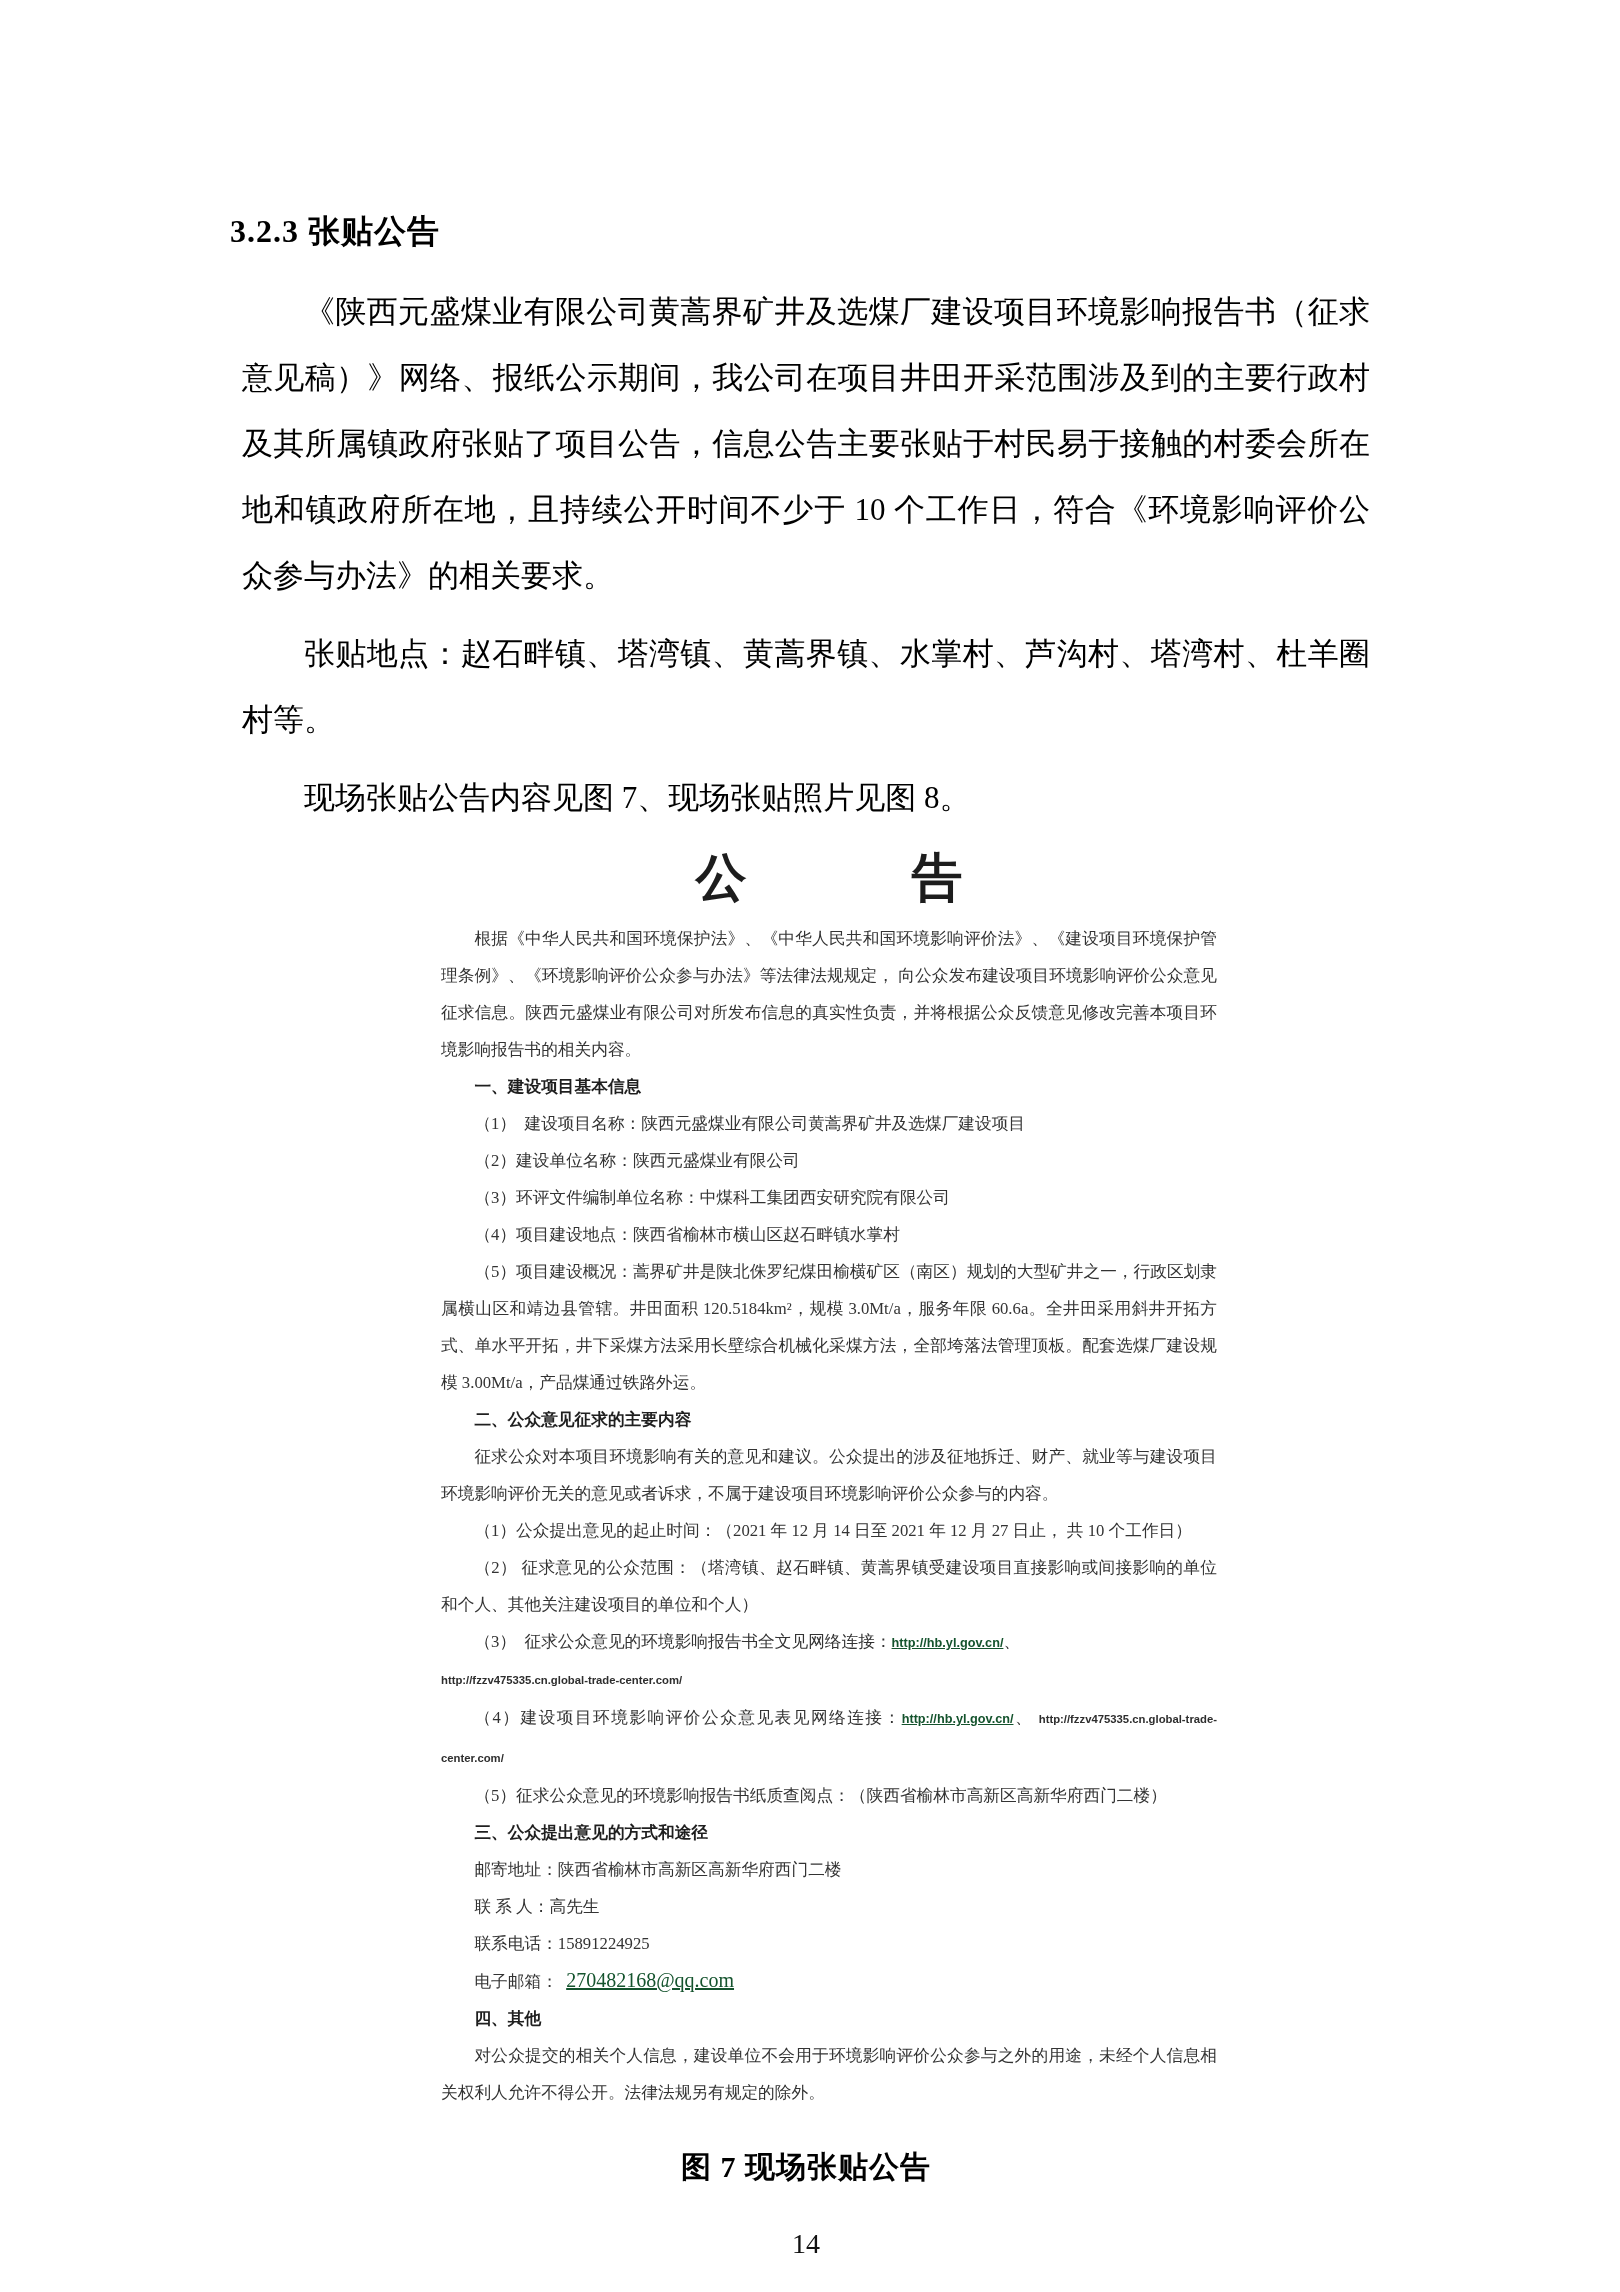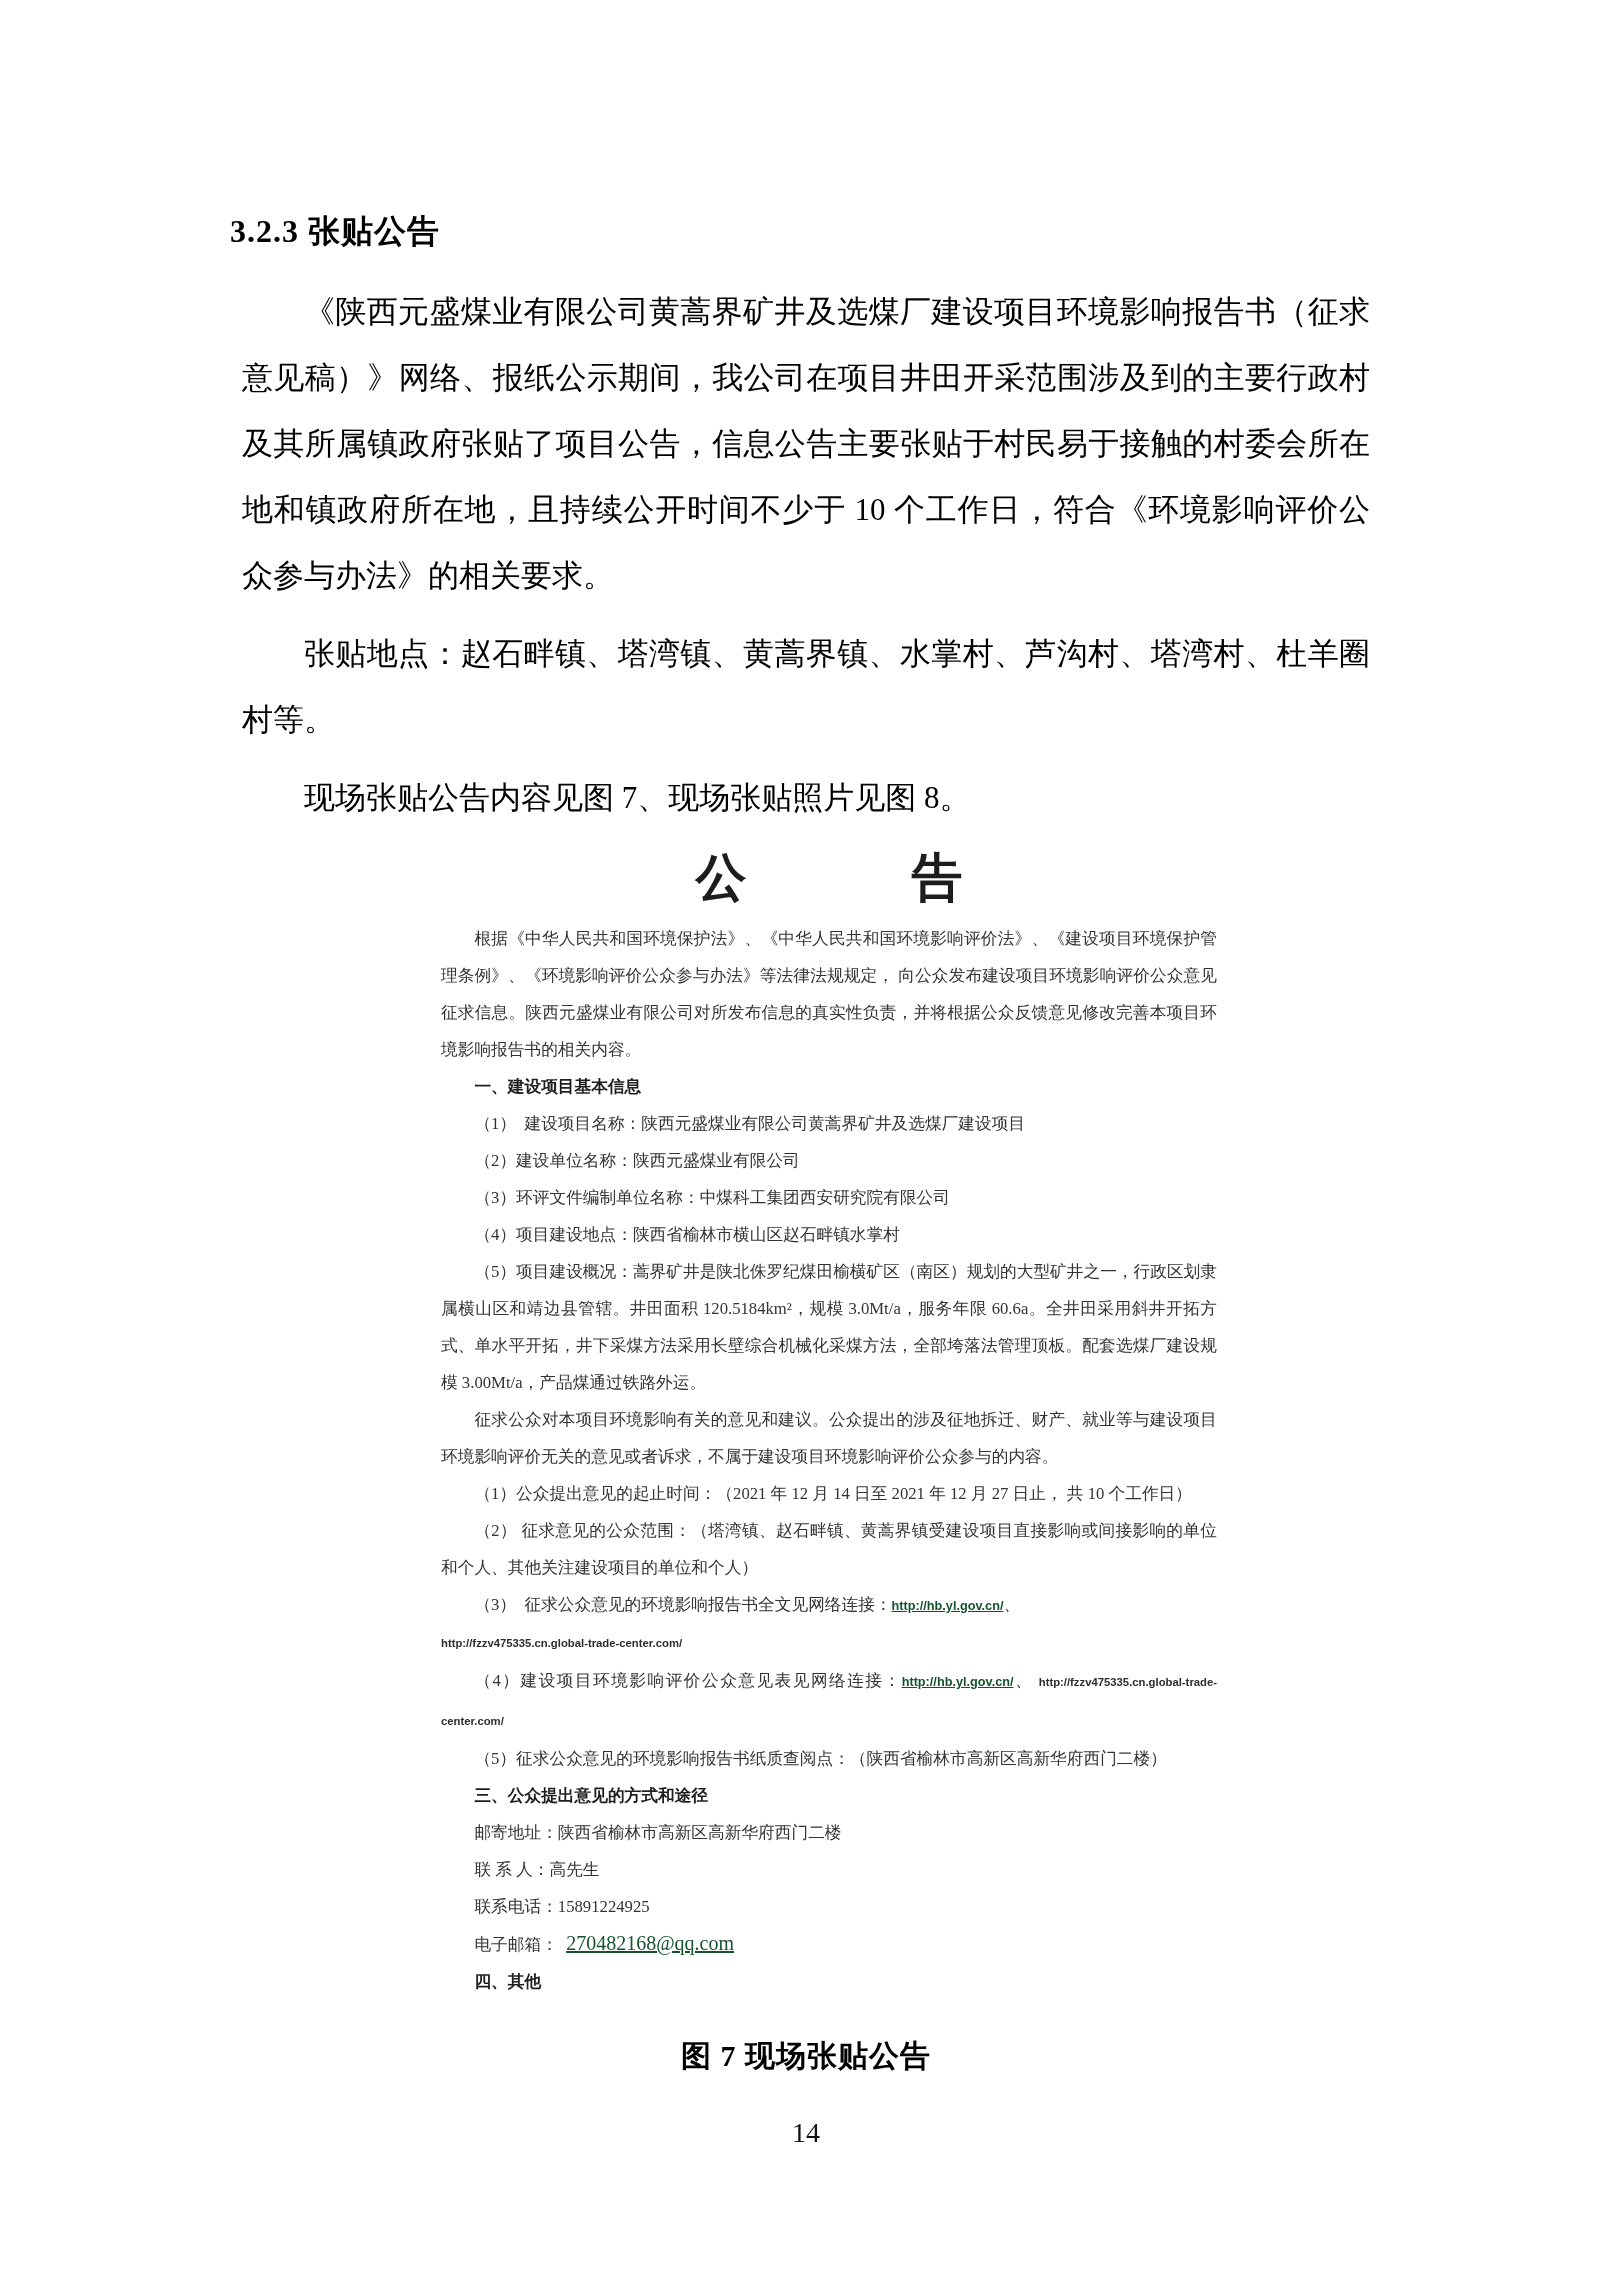--- a/index.html
+++ b/index.html
@@ -77,35 +77,37 @@
 
     <p class="n-para">根据《中华人民共和国环境保护法》、《中华人民共和国环境影响评价法》、《建设项目环境保护管理条例》、《环境影响评价公众参与办法》等法律法规规定， 向公众发布建设项目环境影响评价公众意见征求信息。陕西元盛煤业有限公司对所发布信息的真实性负责，并将根据公众反馈意见修改完善本项目环境影响报告书的相关内容。</p>
 
     <h3 class="n-head">一、建设项目基本信息</h3>
     <p class="n-item">（1）  建设项目名称：陕西元盛煤业有限公司黄蒿界矿井及选煤厂建设项目</p>
     <p class="n-item">（2）建设单位名称：陕西元盛煤业有限公司</p>
     <p class="n-item">（3）环评文件编制单位名称：中煤科工集团西安研究院有限公司</p>
     <p class="n-item">（4）项目建设地点：陕西省榆林市横山区赵石畔镇水掌村</p>
     <p class="n-item">（5）项目建设概况：蒿界矿井是陕北侏罗纪煤田榆横矿区（南区）规划的大型矿井之一，行政区划隶属横山区和靖边县管辖。井田面积 120.5184km²，规模 3.0Mt/a，服务年限 60.6a。全井田采用斜井开拓方式、单水平开拓，井下采煤方法采用长壁综合机械化采煤方法，全部垮落法管理顶板。配套选煤厂建设规模 3.00Mt/a，产品煤通过铁路外运。</p>
 
+    <h3 class="n-head">二、公众意见征求的主要内容</h3>
     <p class="n-item">征求公众对本项目环境影响有关的意见和建议。公众提出的涉及征地拆迁、财产、就业等与建设项目环境影响评价无关的意见或者诉求，不属于建设项目环境影响评价公众参与的内容。</p>
     <p class="n-item">（1）公众提出意见的起止时间：（2021 年 12 月 14 日至 2021 年 12 月 27 日止， 共 10 个工作日）</p>
     <p class="n-item">（2） 征求意见的公众范围：（塔湾镇、赵石畔镇、黄蒿界镇受建设项目直接影响或间接影响的单位和个人、其他关注建设项目的单位和个人）</p>
     <p class="n-item"><span>（3）  征求公众意见的环境影响报告书全文见网络连接：</span><a href="#" class="n-link">http://hb.yl.gov.cn/</a><span>、</span></p>
     <p class="n-url">http://fzzv475335.cn.global-trade-center.com/</p>
     <p class="n-item"><span>（4）建设项目环境影响评价公众意见表见网络连接：</span><a href="#" class="n-link">http://hb.yl.gov.cn/</a><span>、 </span><span class="n-url-inline">http://fzzv475335.cn.global-trade-center.com/</span></p>
     <p class="n-item">（5）征求公众意见的环境影响报告书纸质查阅点：（陕西省榆林市高新区高新华府西门二楼）</p>
 
     <h3 class="n-head">三、公众提出意见的方式和途径</h3>
     <p class="n-item">邮寄地址：陕西省榆林市高新区高新华府西门二楼</p>
     <p class="n-item">联 系 人：高先生</p>
     <p class="n-item">联系电话：15891224925</p>
     <p class="n-item"><span>电子邮箱：  </span><a href="#" class="n-link n-email">270482168@qq.com</a></p>
 
     <h3 class="n-head">四、其他</h3>
+    <p class="n-item">对公众提交的相关个人信息，建设单位不会用于环境影响评价公众参与之外的用途，未经个人信息相关权利人允许不得公开。法律法规另有规定的除外。</p>
 
   </div>
 
   <div class="caption">图 7 现场张贴公告</div>
   <div class="pageno">14</div>
 
 </div>
 
 
 </body></html>

